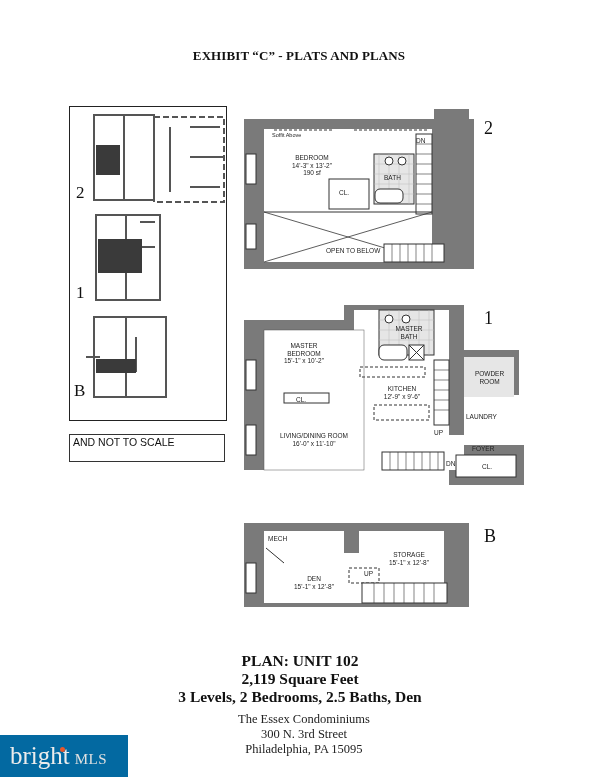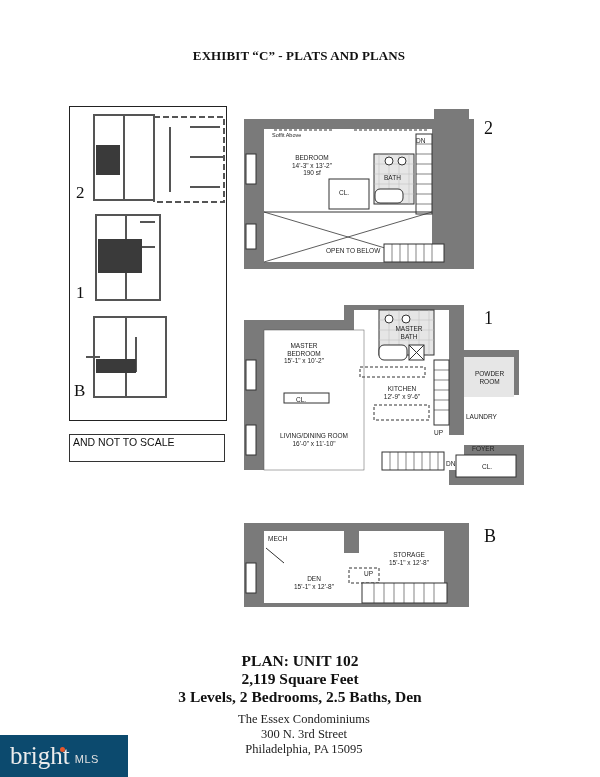--- a/index.html
+++ b/index.html
@@ -29,25 +29,25 @@
   .levellabel { font-size: 18px; }
   .plan-title {
     left: 0; width: 600px; text-align: center; font-weight: bold;
   }
   .addr { left: 4px; width: 600px; text-align: center; font-size: 12.5px; color: #222; }
   .room {
     font-family: "Liberation Sans", sans-serif; font-size: 6.5px; color: #222;
     text-align: center; line-height: 7.5px; white-space: nowrap;
   }
   .bright {
-    left: 0; top: 735px; width: 128px; height: 42px; background: #0c4a6e;
+    left: 0; top: 735px; width: 128px; height: 42px; background: #0369a1;
     display: flex; align-items: center; padding-left: 10px; box-sizing: border-box;
   }
   .bright .logo { font-family: "Liberation Serif", serif; font-size: 25px; color: #ececec; }
-  .bright .mls { font-family: Liberation Sans, sans-serif; font-size: 11px; color: #e0e0e0; margin-left: 5px; margin-top: 6px; letter-spacing: 0.5px;}
+  .bright .mls { font-family: Liberation Serif, serif; font-size: 15px; color: #e0e0e0; margin-left: 5px; margin-top: 6px; letter-spacing: 0.5px;}
   svg { position: absolute; }
 </style>
 </head>
 <body>
 
 <div class="abs title">EXHIBIT “C” - PLATS AND PLANS</div>
 
 <div class="abs keybox">
   <svg width="158" height="315">
 

